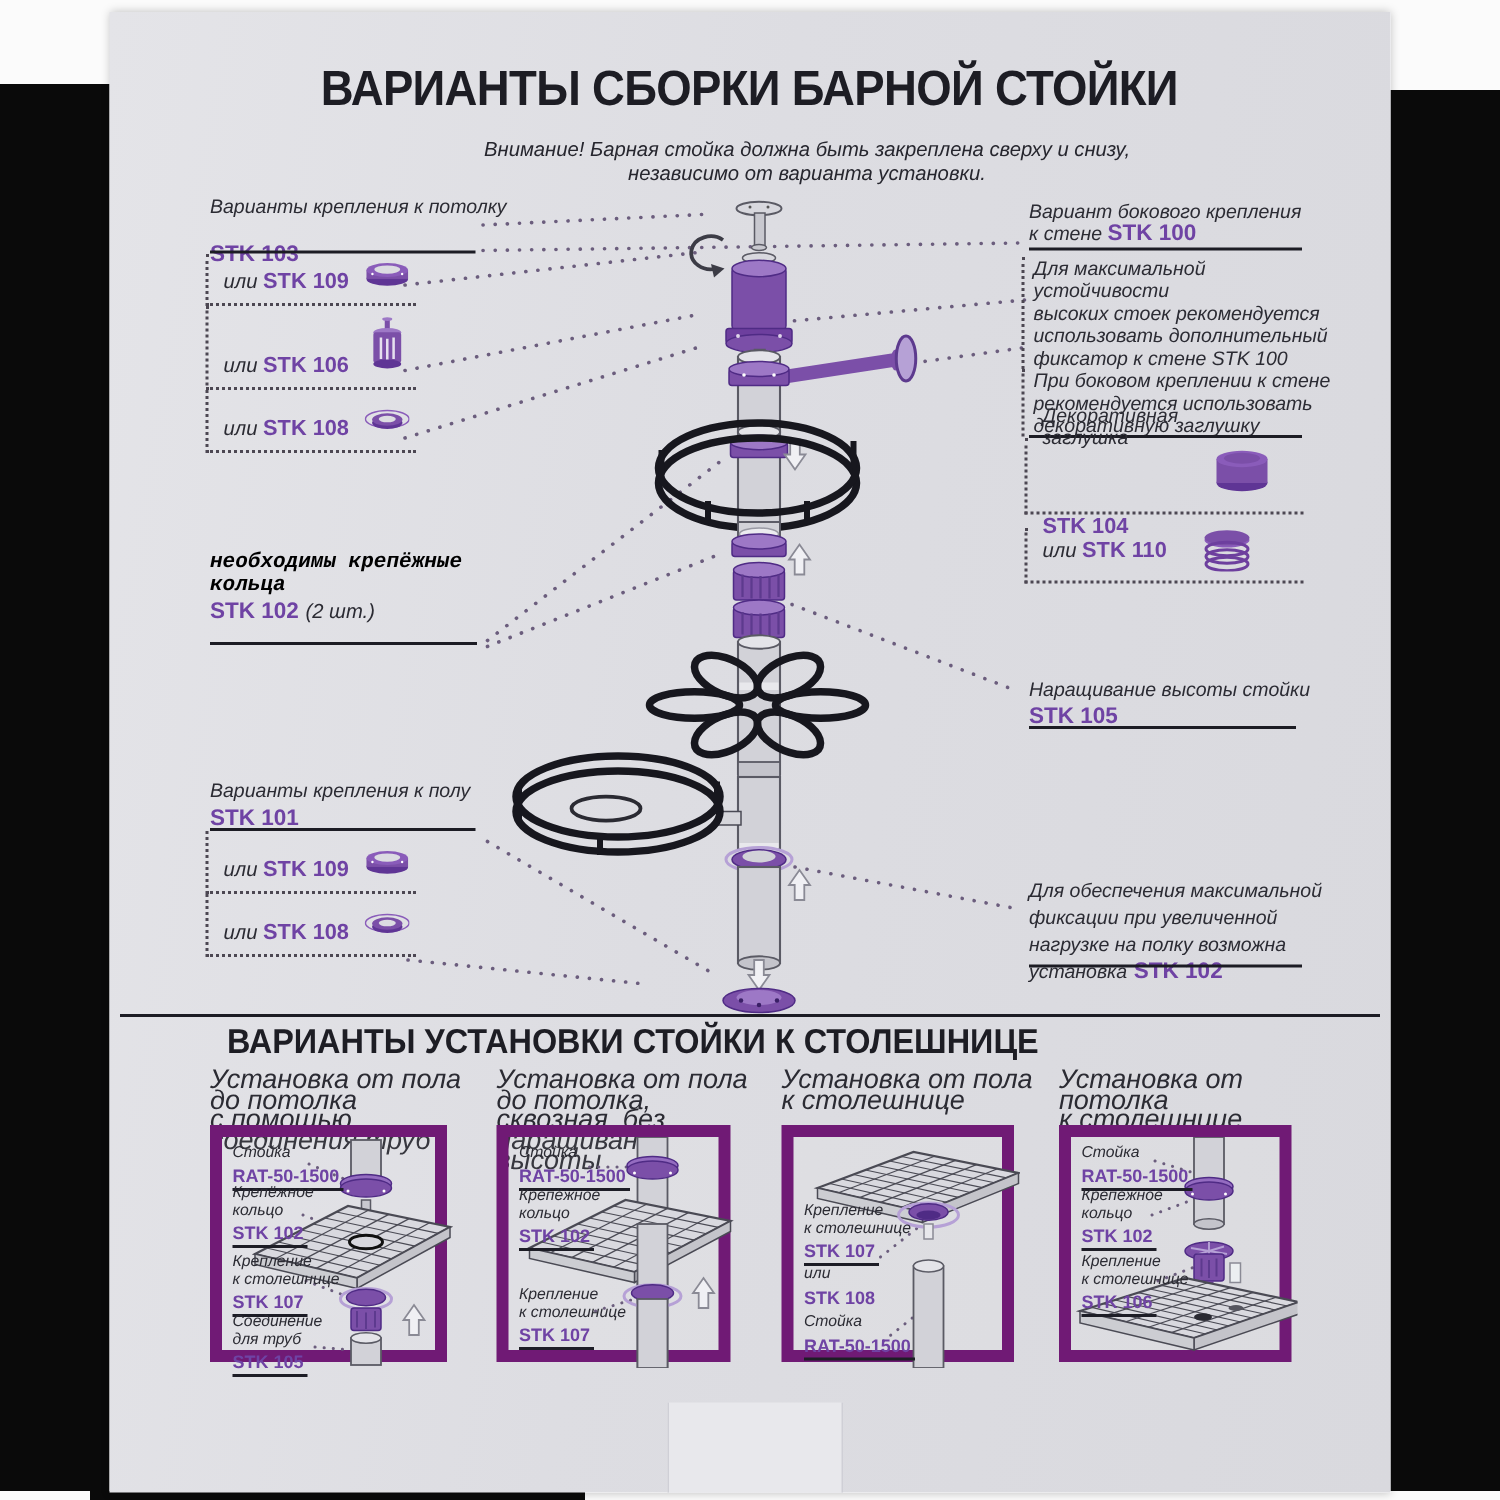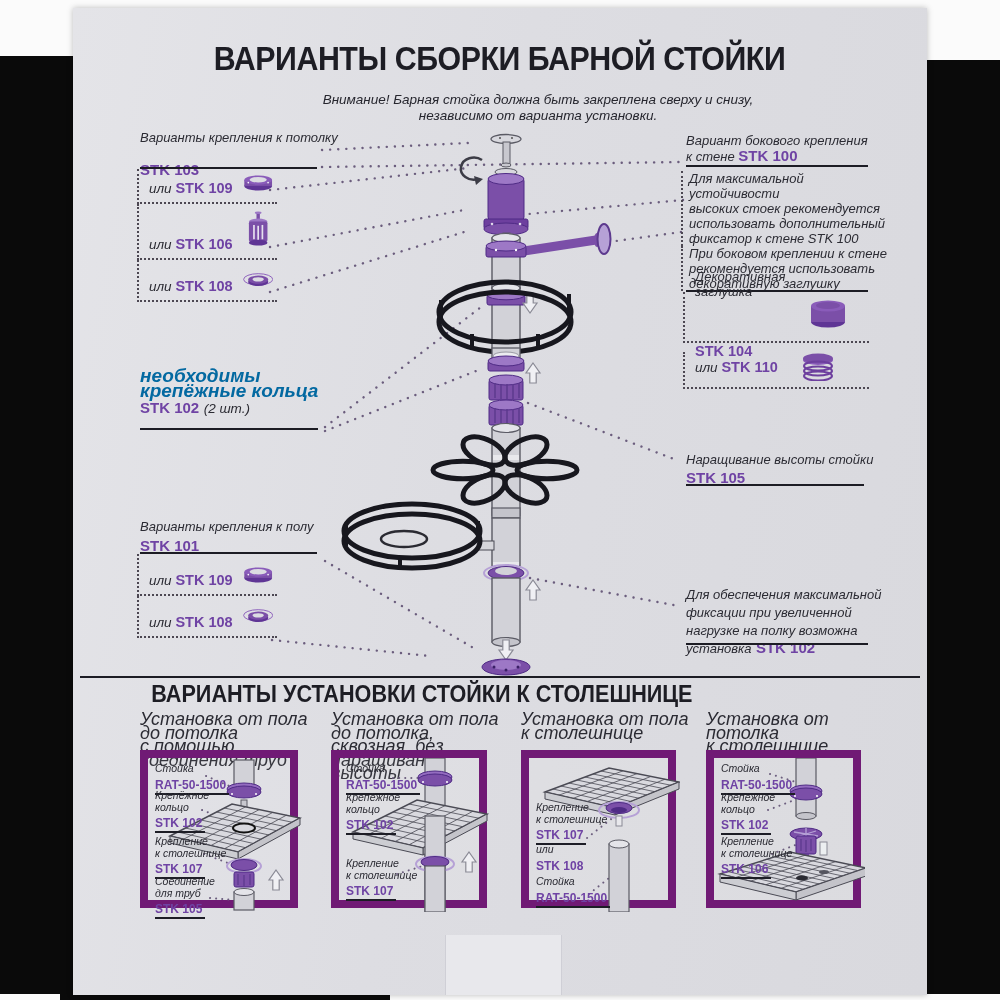--- a/index.html
+++ b/index.html
@@ -16,21 +16,21 @@
   .subtitle{left:73px;top:92px;width:854px;text-align:center;font-style:italic;font-size:13.5px;
             line-height:16px;color:#26262e;margin-left:38px;}
   .pre{white-space:pre-line;}
   .cap{font-style:italic;font-size:13px;line-height:15px;color:#2b2b33;}
   .code{font-weight:bold;font-size:15px;color:#6f43a4;margin-top:44px;}
   .rule{height:2px;background:#1c1c24;}
   .dotbox{border-left:2px dotted #4c4752;border-bottom:2px dotted #4c4752;
           display:flex;align-items:flex-end;gap:10px;padding:0 4px 6px 10px;box-sizing:border-box;}
   .altline{font-style:italic;font-size:13.5px;color:#2b2b33;white-space:nowrap;}
   .altline b{font-style:normal;font-weight:bold;font-size:14.5px;color:#6f43a4;}
-  .purplecap{font-style:italic;font-weight:bold;font-size:19px;line-height:15px;color:#0369a1;}
+  .purplecap{font-style:italic;font-weight:bold;font-size:14px;line-height:15px;color:#000000;font-family:Liberation Mono, monospace;}
   .sec2{left:73px;top:681px;width:698px;text-align:center;font-size:23px;font-weight:bold;color:#1d1d24;}
   .sec2 span{display:inline-block;transform:scaleX(.94);}
   .phead{font-style:italic;font-size:18px;line-height:13.5px;color:#2b2b33;}
   .pbox{border:8px solid #701a75;background:rgba(255,255,255,.06);box-sizing:border-box;}
   .pitem{position:absolute;left:7px;z-index:2;}
   .plabel{font-style:italic;font-size:10.5px;line-height:11.5px;color:#2b2b33;}
   .pcode{font-weight:bold;font-size:12px;color:#6f43a4;border-bottom:2px solid #1d1d26;
          display:inline-block;padding:0 3px 1px 0;}
   .pcode.nl{border-bottom:none;}
   .tab{left:445px;top:935px;width:115px;height:60px;background:#e8e8ec;

